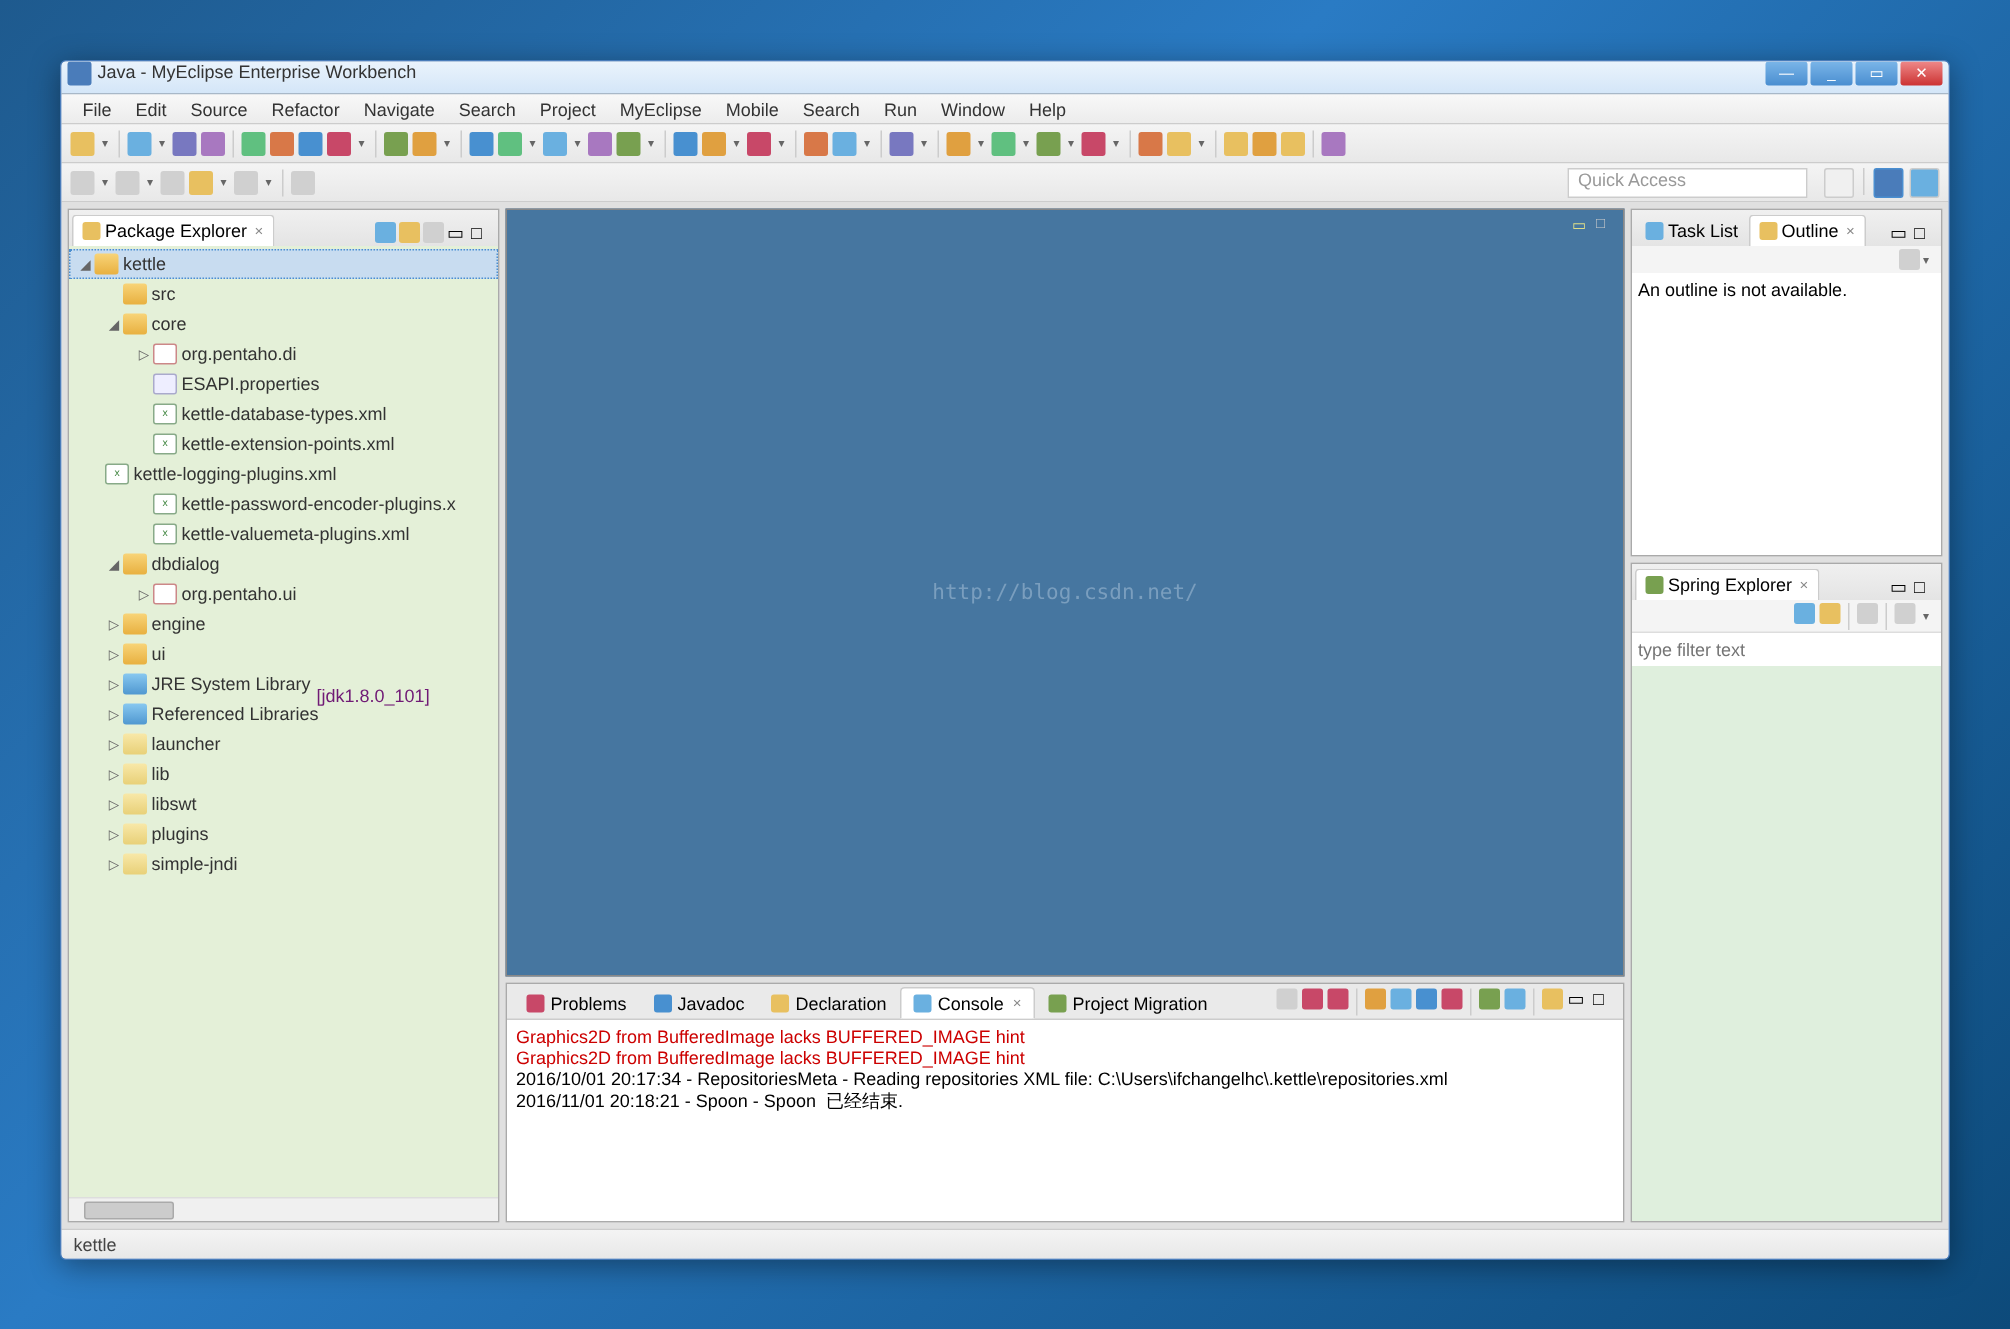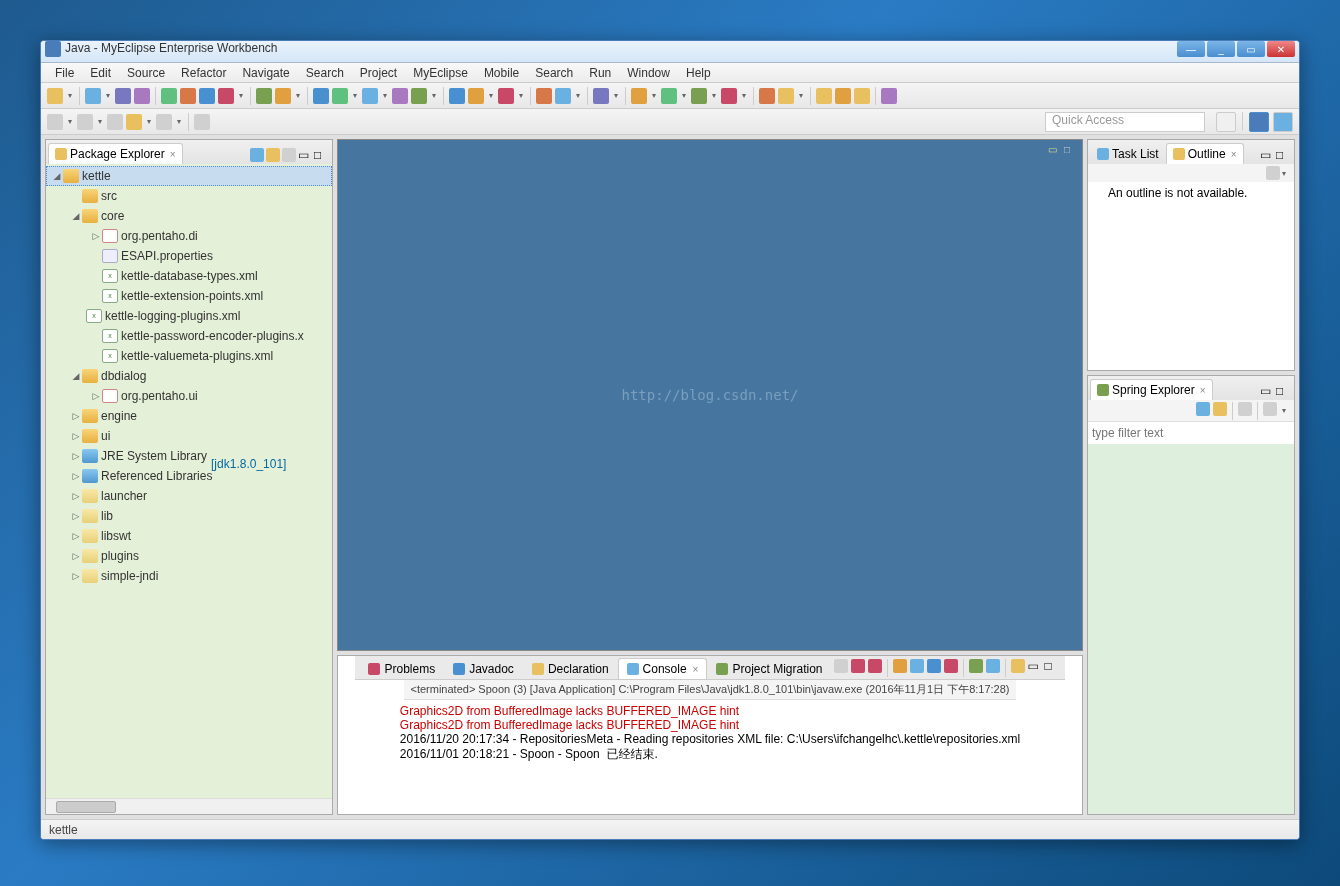--- a/index.html
+++ b/index.html
@@ -24,57 +24,57 @@
 .persp-btn { width: 20px; height: 20px; border: 1px solid #ccc; border-radius: 2px; background: #f0f0f0; cursor: pointer; }
 .persp-btn.active { background: #d4e6f8; border-color: #4a8ed0; }
 .main-area { flex: 1; display: flex; gap: 4px; padding: 4px; background: #e0e0e0; overflow: hidden; }
 .left-panel { width: 288px; display: flex; flex-direction: column; background: #fff; border: 1px solid #aaa; }
 .center-panel { flex: 1; display: flex; flex-direction: column; gap: 4px; }
 .right-panel { width: 208px; display: flex; flex-direction: column; gap: 4px; }
 .editor-area { flex: 1; background: #4676a0; border: 1px solid #888; position: relative; }
 .editor-toolbar { position: absolute; top: 4px; right: 6px; display: flex; gap: 4px; }
 .ed-btn { width: 12px; height: 12px; cursor: pointer; font-size: 10px; color: #ccc; }
 .watermark { position: absolute; top: 50%; left: 50%; transform: translate(-50%, -50%); color: #7a9ebe; font-family: monospace; font-size: 14px; }
-.bottom-area { height: 160px; background: #fff; border: 1px solid #aaa; display: flex; flex-direction: column; align-items: center; }
+.bottom-area { height: 160px; background: #fff; border: 1px solid #aaa; display: flex; flex-direction: column; }
 .view-tabs { height: 24px; background: #eaeaea; display: flex; align-items: end; padding: 0 4px; border-bottom: 1px solid #ccc; }
 .view-tab { padding: 3px 8px; display: flex; align-items: center; gap: 4px; cursor: pointer; border: 1px solid transparent; border-bottom: none; font-size: 11px; }
 .view-tab.active { background: #fff; border-color: #ccc; border-radius: 3px 3px 0 0; margin-top: 10px; }
 .view-tab-icon { width: 12px; height: 12px; border-radius: 2px; }
 .tab-close { font-size: 10px; color: #888; margin-left: 2px; }
 .view-toolbar { margin-left: auto; display: flex; gap: 3px; padding: 2px; }
 .vt-icon { width: 14px; height: 14px; cursor: pointer; border-radius: 2px; }
 .console-header { padding: 2px 6px; background: #f4f4f4; color: #444; font-size: 11px; border-bottom: 1px solid #ddd; }
 .console-body { flex: 1; padding: 4px 6px; font-family: "Courier New", monospace; font-size: 12px; overflow: auto; background: #fff; }
 .console-line { white-space: pre; }
 .console-err { color: #c00; }
 .console-out { color: #000; }
 .right-view { background: #fff; border: 1px solid #aaa; display: flex; flex-direction: column; }
 .right-view.top { height: 232px; }
 .right-view.bottom { flex: 1; }
 .panel-tabs { height: 24px; background: linear-gradient(#f0f0f0, #e4e4e4); display: flex; align-items: end; padding: 0 2px; }
 .panel-tab { padding: 3px 6px; display: flex; align-items: center; gap: 3px; cursor: pointer; font-size: 11px; border: 1px solid transparent; border-bottom: none; }
 .panel-tab.active { background: #fff; border-color: #ccc; border-radius: 3px 3px 0 0; }
 .panel-toolbar { margin-left: auto; display: flex; gap: 2px; padding: 2px; }
-.panel-body { flex: 1; padding: 4px 20px; background: #fff; font-size: 12px; }
+.panel-body { flex: 1; padding: 4px 4px; background: #fff; font-size: 12px; }
 .spring-filter { width: 100%; border: none; padding: 4px; color: #999; background: #fff; outline: none; }
 .spring-tree { flex: 1; background: #dfefdd; }
 .tree { flex: 1; background: #e4f0d8; overflow: auto; padding: 2px 0; }
 .tree-row { display: flex; align-items: center; height: 20px; padding-left: 4px; cursor: pointer; white-space: nowrap; }
 .tree-row.selected { background: #c8dcf0; border: 1px dotted #4a8ed0; }
 .tree-toggle { width: 12px; font-size: 9px; color: #666; text-align: center; }
 .tree-icon { width: 16px; height: 14px; margin-right: 3px; display: inline-block; border-radius: 2px; }
 .ic-project { background: linear-gradient(#f8d478, #e8b040); }
 .ic-srcfolder { background: linear-gradient(#f8d478, #e8b040); position: relative; }
 .ic-package { background: #fff; border: 1px solid #c88; }
 .ic-file { background: #eef; border: 1px solid #aac; }
 .ic-xml { background: #fff; border: 1px solid #8a8; font-size: 7px; color: #484; text-align: center; line-height: 12px; }
 .ic-lib { background: linear-gradient(#88c8f0, #5098d0); }
 .ic-folder { background: linear-gradient(#f8e8a8, #e8d078); }
 .tree-label { color: #333; }
-.tree-suffix { color: #0369a1; margin-left: 4px; margin-top: 16px; }
+.tree-suffix { color: #701a75; margin-left: 4px; margin-top: 16px; }
 .statusbar { height: 20px; background: linear-gradient(#f4f4f4, #e8e8e8); border-top: 1px solid #ccc; display: flex; align-items: center; padding: 0 8px; color: #444; }
 .hscroll { height: 16px; background: #f0f0f0; border-top: 1px solid #ddd; display: flex; align-items: center; }
 .hscroll-thumb { width: 60px; height: 12px; background: #ccc; border: 1px solid #aaa; margin-left: 10px; border-radius: 2px; }
 </style>
 </head>
 <body>
 
 <div class="window">
 
   <div class="titlebar">
@@ -231,21 +231,21 @@
             <span class="tree-label">ESAPI.properties</span>
           </div>
         <div class="tree-row" style="padding-left:56px">
             <span class="tree-icon ic-xml">x</span>
             <span class="tree-label">kettle-database-types.xml</span>
           </div>
         <div class="tree-row" style="padding-left:56px">
             <span class="tree-icon ic-xml">x</span>
             <span class="tree-label">kettle-extension-points.xml</span>
           </div>
-        <div class="tree-row" style="padding-left:40px">
+        <div class="tree-row" style="padding-left:24px">
             <span class="tree-icon ic-xml">x</span>
             <span class="tree-label">kettle-logging-plugins.xml</span>
           </div>
         <div class="tree-row" style="padding-left:56px">
             <span class="tree-icon ic-xml">x</span>
             <span class="tree-label">kettle-password-encoder-plugins.x</span>
           </div>
         <div class="tree-row" style="padding-left:56px">
             <span class="tree-icon ic-xml">x</span>
             <span class="tree-label">kettle-valuemeta-plugins.xml</span>
@@ -355,25 +355,24 @@
             <span class="vt-icon" style="background:#c84868"></span>
             <span class="tb-sep"></span>
             <span class="vt-icon" style="background:#78a050"></span>
             <span class="vt-icon" style="background:#6ab0e0"></span>
             <span class="tb-sep"></span>
             <span class="vt-icon" style="background:#e8c060"></span>
             <span class="vt-icon">▭</span>
             <span class="vt-icon">□</span>
           </div>
         </div>
-        <div class="console-header">&lt;terminated&gt; Spoon (3) [Java Application] C:\Program Files\Java\jdk1.8.0_101\bin\javaw.exe (2016年11月1日 下午8:17:28)</div>
         <div class="console-body">
           <div class="console-line console-err">Graphics2D from BufferedImage lacks BUFFERED_IMAGE hint</div>
           <div class="console-line console-err">Graphics2D from BufferedImage lacks BUFFERED_IMAGE hint</div>
-          <div class="console-line console-out">2016/11/20 20:17:34 - RepositoriesMeta - Reading repositories XML file: C:\Users\ifchangelhc\.kettle\repositories.xml</div>
+          <div class="console-line console-out">2016/10/01 20:17:34 - RepositoriesMeta - Reading repositories XML file: C:\Users\ifchangelhc\.kettle\repositories.xml</div>
           <div class="console-line console-out">2016/11/01 20:18:21 - Spoon - Spoon  已经结束.</div>
         </div>
       </div>
     </div>
 
     <div class="right-panel">
       <div class="right-view top">
         <div class="panel-tabs">
           <div class="panel-tab">
               <span class="view-tab-icon" style="background:#6ab0e0"></span>

